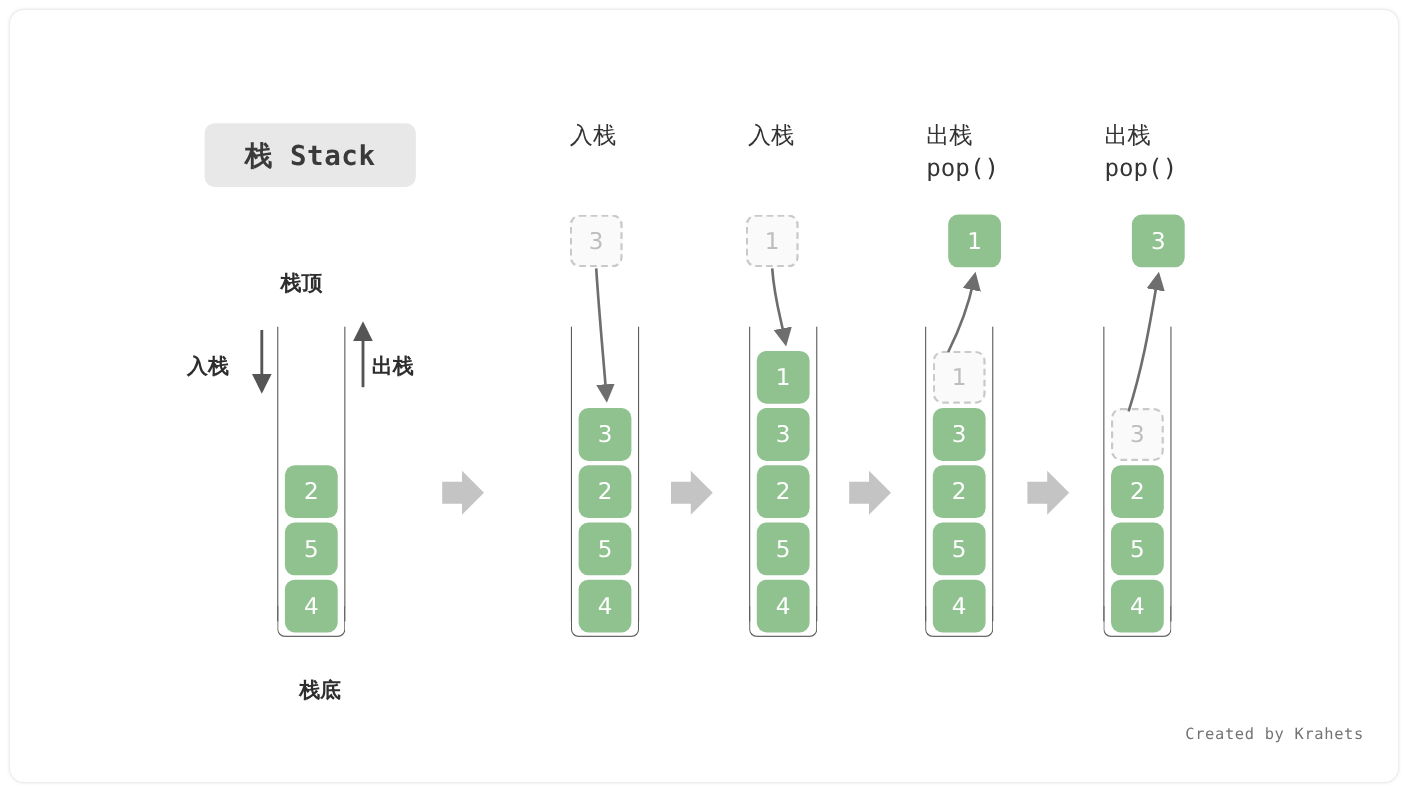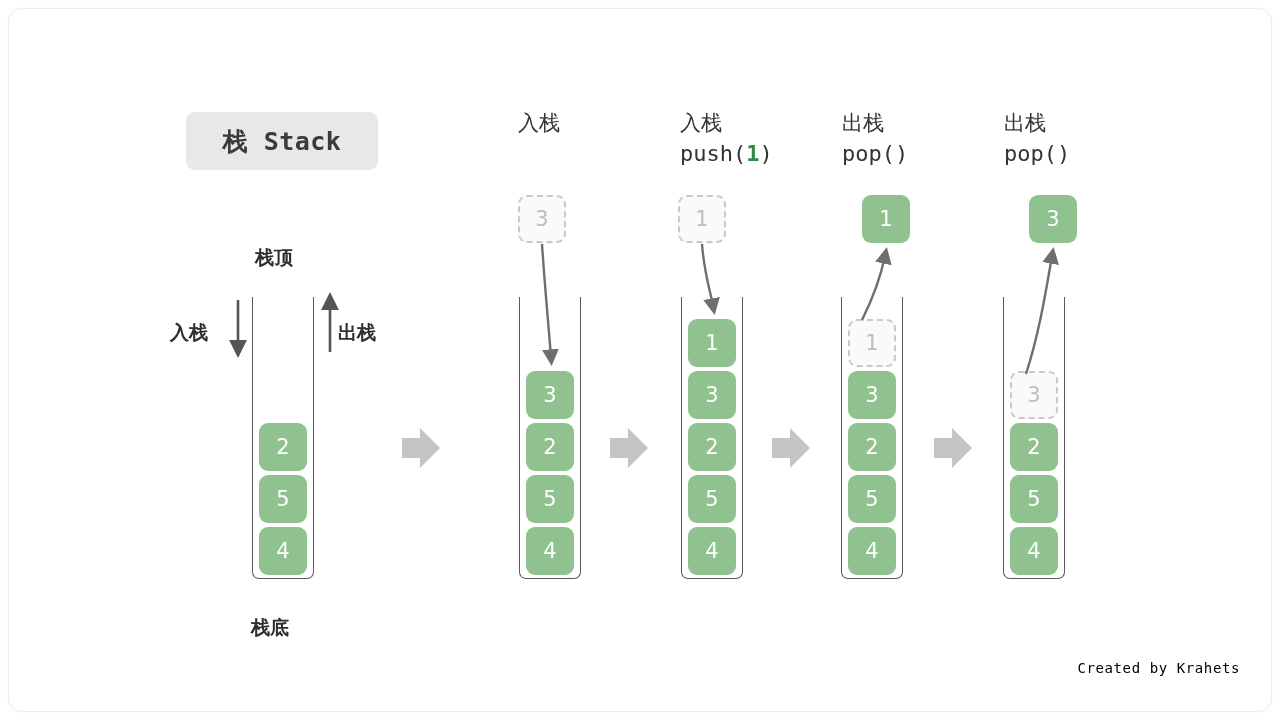--- a/index.html
+++ b/index.html
@@ -146,21 +146,21 @@
     pointer-events: none;
   }
 
   
   .footer {
     position: absolute;
     right: 40px;
     bottom: 28px;
     font-family: "DejaVu Sans Mono", "Liberation Mono", monospace;
     font-size: 14px;
-    color: #000000;
+    color: #737373;
     letter-spacing: 0.6px;
   }
 </style>
 </head>
 <body>
 
 <div id="canvas">
   <div class="card"></div>
 
   <div class="title-badge">栈 Stack</div>
@@ -173,41 +173,40 @@
 
   <div class="stack" style="left:252px; top:297px;">
     <div class="wall-l"></div>
     <div class="wall-r"></div>
     <div class="bottom"></div>
   </div>
   <div class="cell filled" style="left:259px; top:423px;">2</div>
   <div class="cell filled" style="left:259px; top:475px;">5</div>
   <div class="cell filled" style="left:259px; top:527px;">4</div>
 
-  <div class="cn-label" style="left:251px; top:615px;">栈底</div>
+  <div class="cn-label" style="left:272px; top:615px;">栈底</div>
 
   <div class="col-header" style="left:518px; top:108px;">
     <div class="cn">入栈</div>
   </div>
 
   <div class="cell ghost" style="left:518px; top:195px;">3</div>
 
   <div class="stack" style="left:519px; top:297px;">
     <div class="wall-l"></div>
     <div class="wall-r"></div>
     <div class="bottom"></div>
   </div>
   <div class="cell filled" style="left:526px; top:371px;">3</div>
   <div class="cell filled" style="left:526px; top:423px;">2</div>
   <div class="cell filled" style="left:526px; top:475px;">5</div>
   <div class="cell filled" style="left:526px; top:527px;">4</div>
 
   <div class="col-header" style="left:680px; top:108px;">
     <div class="cn">入栈</div>
-    <div class="code"><span>push(</span><span class="num">1</span><span>)</span></div>
   </div>
 
   <div class="cell ghost" style="left:678px; top:195px;">1</div>
 
   <div class="stack" style="left:681px; top:297px;">
     <div class="wall-l"></div>
     <div class="wall-r"></div>
     <div class="bottom"></div>
   </div>
   <div class="cell filled" style="left:688px; top:319px;">1</div>

